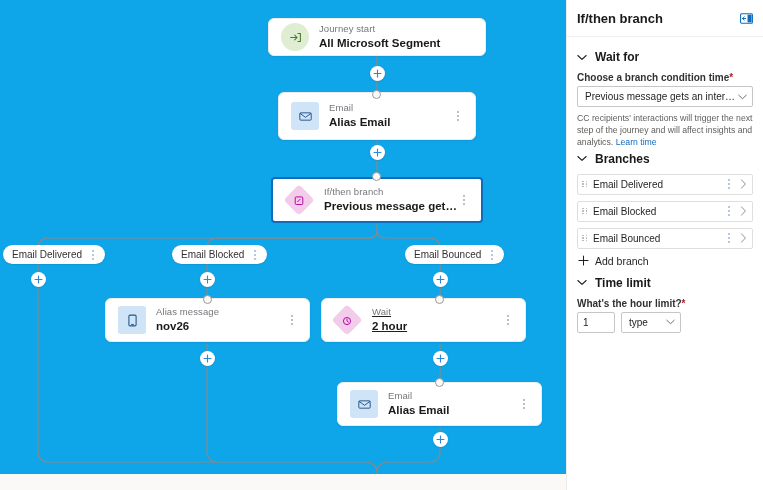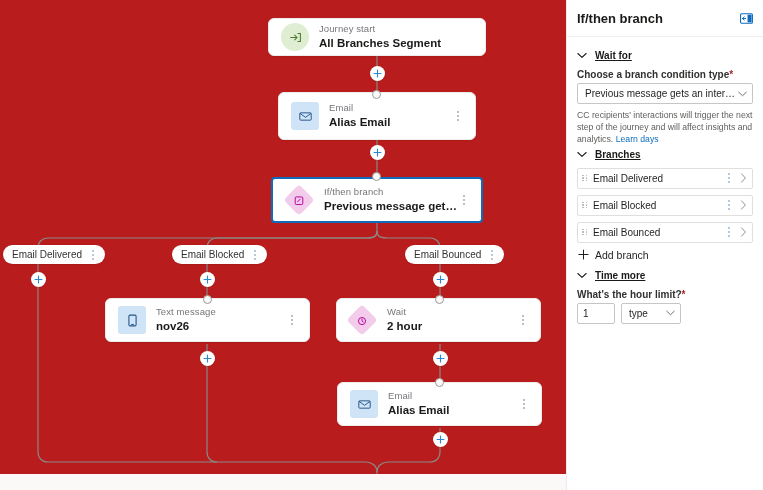--- a/index.html
+++ b/index.html
@@ -9,21 +9,21 @@
     font-family: "Liberation Sans", sans-serif;
     background: #faf9f8;
     color: #201f1e;
     overflow: hidden;
     position: relative;
   }
   
   #canvas {
     position: absolute; left:0; top:0;
     width: 566px; height: 474px;
-    background: #b91c1c;
+    background: #0ea5e9;
     overflow: hidden;
     padding-left: 7px;
   }
   #wires { position:absolute; left:0; top:0; width:566px; height:490px; }
 
   .node {
     position: absolute;
     background: #ffffff;
     border: 1px solid #ececec;
     border-radius: 6px;
@@ -110,21 +110,21 @@
   }
   .panel-title { font-size: 13px; font-weight: bold; color:#1b1a19; }
   .panel-body { padding: 10px 10px 0 10px; }
 
   .sect-head {
     display:flex; align-items:center; gap:8px;
     margin: 3px 0 8px 0;
     cursor: pointer;
   }
   .sect-head .chev { color:#1b1a19; display:flex; }
-  .sect-name { font-size:10px; font-weight:bold; color:#1b1a19;text-decoration:underline; }
+  .sect-name { font-size:12px; font-weight:bold; color:#1b1a19; }
 
   .field-label {
     font-size:10px; color:#323130; font-weight:bold;
     margin: 0 0 3px 0;
   }
   .req { color:#a4262c; font-weight:bold; }
   .select {
     height: 21px; width:100%;
     border:1px solid #c8c6c4; border-radius:2px;
     background:#fff;
@@ -207,21 +207,21 @@
 
   <div class="node" style="left:268px; top:18px; width:218px; height:38px;">
     <div class="node-icon ic-circle" style="background:#dfeed3;">
       <svg width="13" height="13" viewBox="0 0 16 16" aria-hidden="true">
         <path d="M2 8h8M7 5l3 3-3 3" fill="none" stroke="#4a7a2b" stroke-width="1.3" stroke-linecap="round" stroke-linejoin="round"></path>
         <path d="M11 3h3v10h-3" fill="none" stroke="#4a7a2b" stroke-width="1.3" stroke-linecap="round"></path>
       </svg>
     </div>
     <div class="node-text">
       <div class="node-kind">Journey start</div>
-      <div class="node-title">All Branches Segment</div>
+      <div class="node-title">All Microsoft Segment</div>
     </div>
   </div>
 
   <div class="node" style="left:278px; top:92px; width:198px; height:48px;">
     <div class="node-icon ic-sq" style="background:#cfe4f7;">
       <svg width="13" height="11" viewBox="0 0 16 12" aria-hidden="true">
         <rect x="1" y="1.5" width="14" height="9" rx="1" fill="none" stroke="#27548a" stroke-width="1.2"></rect>
         <path d="M1.6 2.4 8 7l6.4-4.6" fill="none" stroke="#27548a" stroke-width="1.2" stroke-linecap="round"></path>
       </svg>
     </div>
@@ -255,31 +255,31 @@
   </div>
 
   <div class="node" style="left:105px; top:298px; width:205px; height:44px;">
     <div class="node-icon ic-sq" style="background:#cfe4f7;">
       <svg width="9" height="13" viewBox="0 0 10 14" aria-hidden="true">
         <rect x="1" y="1" width="8" height="12" rx="1.4" fill="none" stroke="#27548a" stroke-width="1.2"></rect>
         <path d="M4 11.4h2" stroke="#27548a" stroke-width="1.1" stroke-linecap="round"></path>
       </svg>
     </div>
     <div class="node-text">
-      <div class="node-kind">Text message</div>
+      <div class="node-kind">Alias message</div>
       <div class="node-title">nov26</div>
     </div>
     <div class="kebab">
         <i></i>
         <i></i>
         <i></i>
       </div>
   </div>
 
-  <div class="node" style="left:336px; top:298px; width:205px; height:44px;">
+  <div class="node" style="left:321px; top:298px; width:205px; height:44px;text-decoration:underline;">
     <div class="node-icon ic-diamond" style="background:#f3ccec; width:22px; height:22px; flex:0 0 22px; margin-left:2px; margin-right:14px;">
       <svg width="11" height="11" viewBox="0 0 16 16" aria-hidden="true" style="transform:rotate(-45deg)">
         <circle cx="8" cy="8.5" r="5.2" fill="none" stroke="#b4009e" stroke-width="1.4"></circle>
         <path d="M8 5.6V8.6l2 1.3" fill="none" stroke="#b4009e" stroke-width="1.3" stroke-linecap="round"></path>
       </svg>
     </div>
     <div class="node-text">
       <div class="node-kind">Wait</div>
       <div class="node-title">2 hour</div>
     </div>
@@ -404,33 +404,33 @@
     <div class="sect-head">
       <span class="chev">
         <svg width="10" height="7" viewBox="0 0 12 8" aria-hidden="true">
             <path d="M1 1.6 6 6.3l5-4.7" fill="none" stroke="#1b1a19" stroke-width="1.3" stroke-linecap="round" stroke-linejoin="round"></path>
           </svg>
       </span>
       <span class="sect-name">Wait for</span>
     </div>
 
     <div class="field-label">
-      <span>Choose a branch condition type</span><span class="req">*</span>
+      <span>Choose a branch condition time</span><span class="req">*</span>
     </div>
     <div class="select">
       <span class="val">Previous message gets an interaction</span>
       <span class="chev">
         <svg width="9" height="6" viewBox="0 0 12 8" aria-hidden="true">
             <path d="M1 1.6 6 6.3l5-4.7" fill="none" stroke="#605e5c" stroke-width="1.2" stroke-linecap="round" stroke-linejoin="round"></path>
           </svg>
       </span>
     </div>
     <div class="helper">
       <span>CC recipients' interactions will trigger the next step of the journey and will affect insights and analytics.</span>
-      <a class="link">Learn days</a>
+      <a class="link">Learn time</a>
     </div>
 
     <div class="sect-head" style="">
       <span class="chev">
         <svg width="10" height="7" viewBox="0 0 12 8" aria-hidden="true">
             <path d="M1 1.6 6 6.3l5-4.7" fill="none" stroke="#1b1a19" stroke-width="1.3" stroke-linecap="round" stroke-linejoin="round"></path>
           </svg>
       </span>
       <span class="sect-name">Branches</span>
     </div>
@@ -507,21 +507,21 @@
       </span>
       <span class="lbl">Add branch</span>
     </div>
 
     <div class="sect-head">
       <span class="chev">
         <svg width="10" height="7" viewBox="0 0 12 8" aria-hidden="true">
             <path d="M1 1.6 6 6.3l5-4.7" fill="none" stroke="#1b1a19" stroke-width="1.3" stroke-linecap="round" stroke-linejoin="round"></path>
           </svg>
       </span>
-      <span class="sect-name">Time more</span>
+      <span class="sect-name">Time limit</span>
     </div>
 
     <div class="field-label">
       <span>What's the hour limit?</span><span class="req">*</span>
     </div>
     <div class="num-row">
       <input class="num-input" type="text" value="1" style="">
       <div class="select unit-select">
         <span class="val">type</span>
         <span class="chev">

